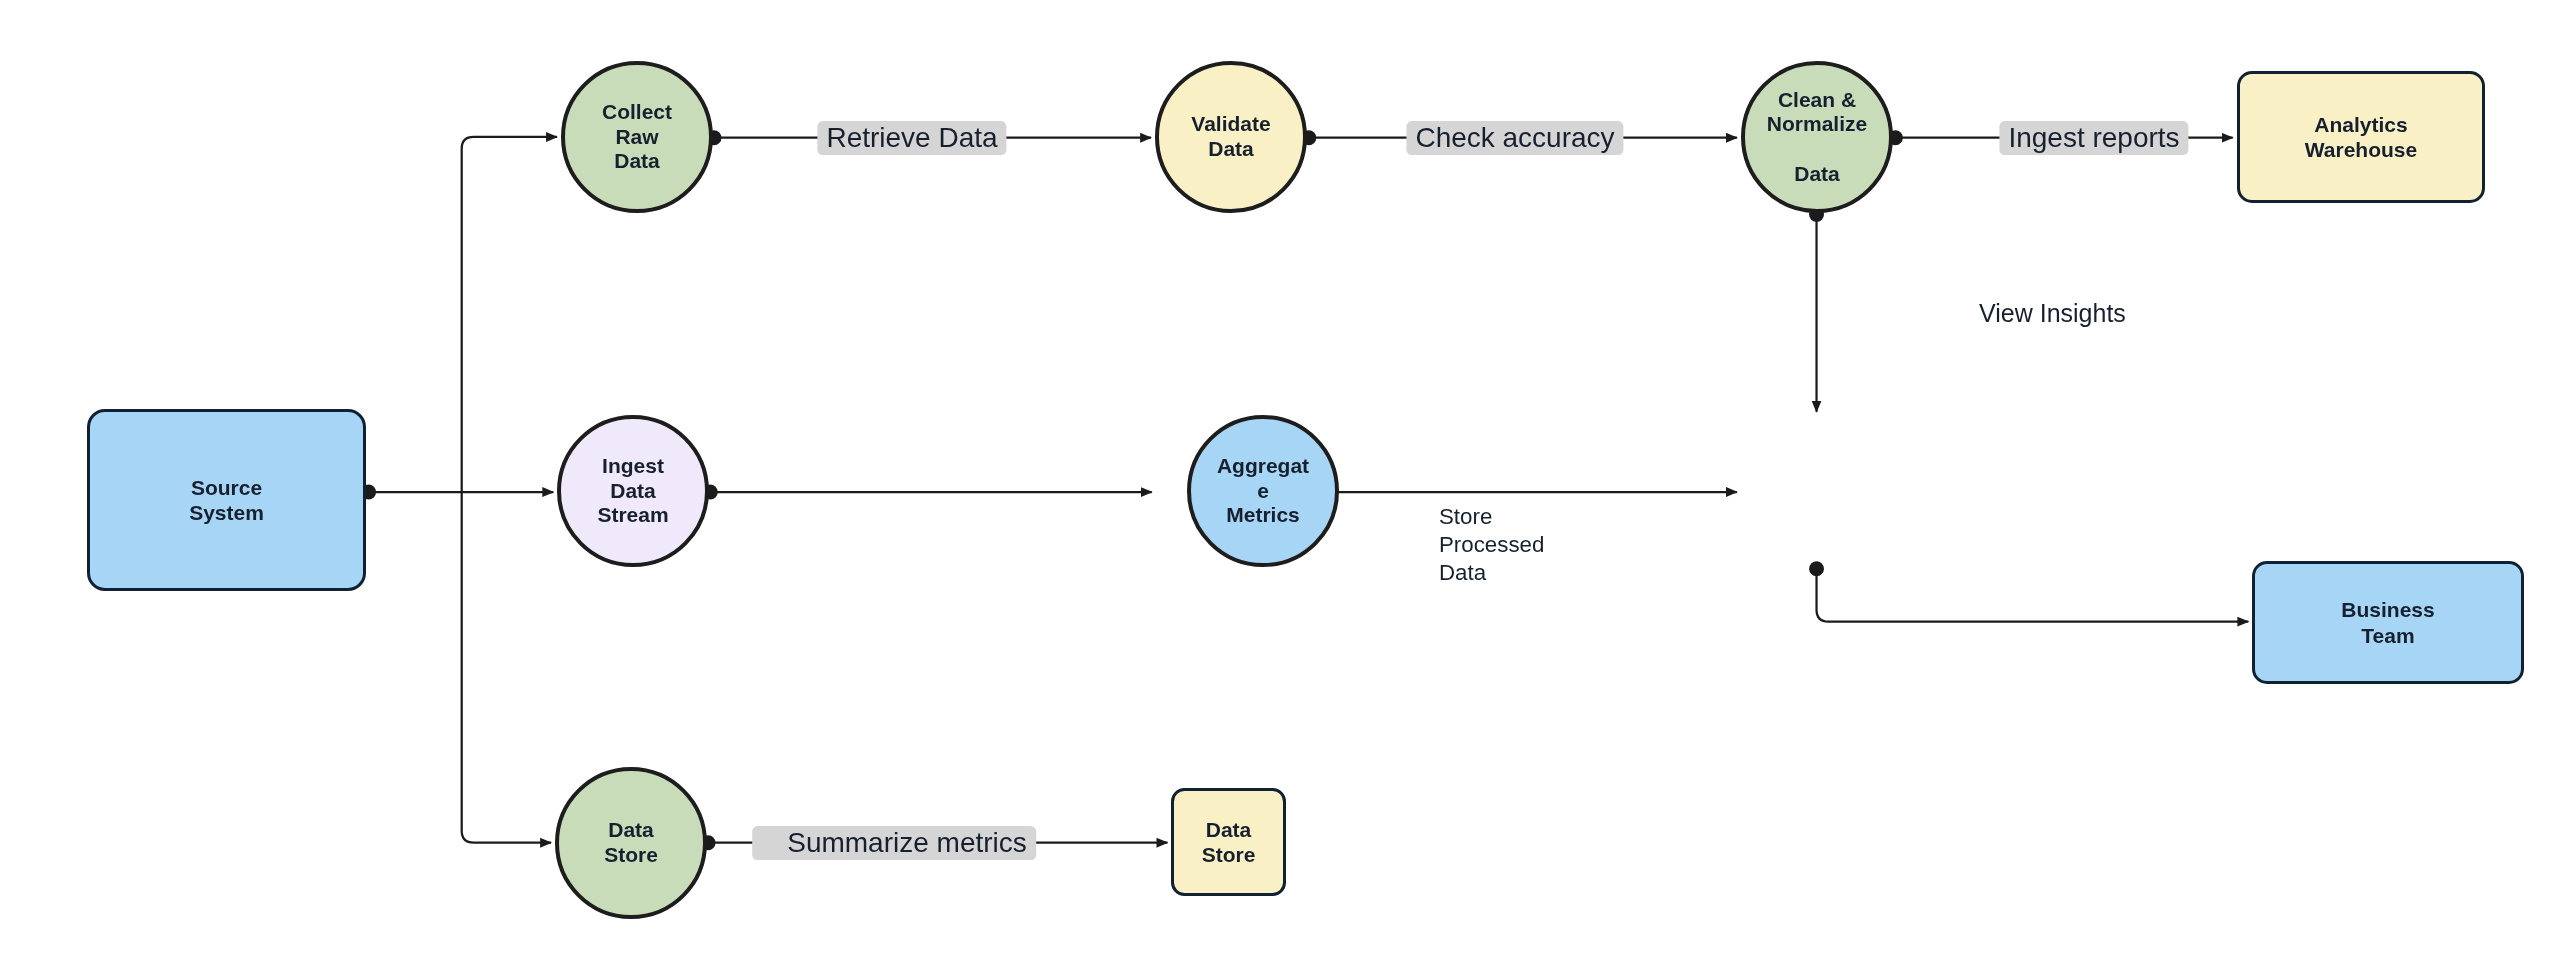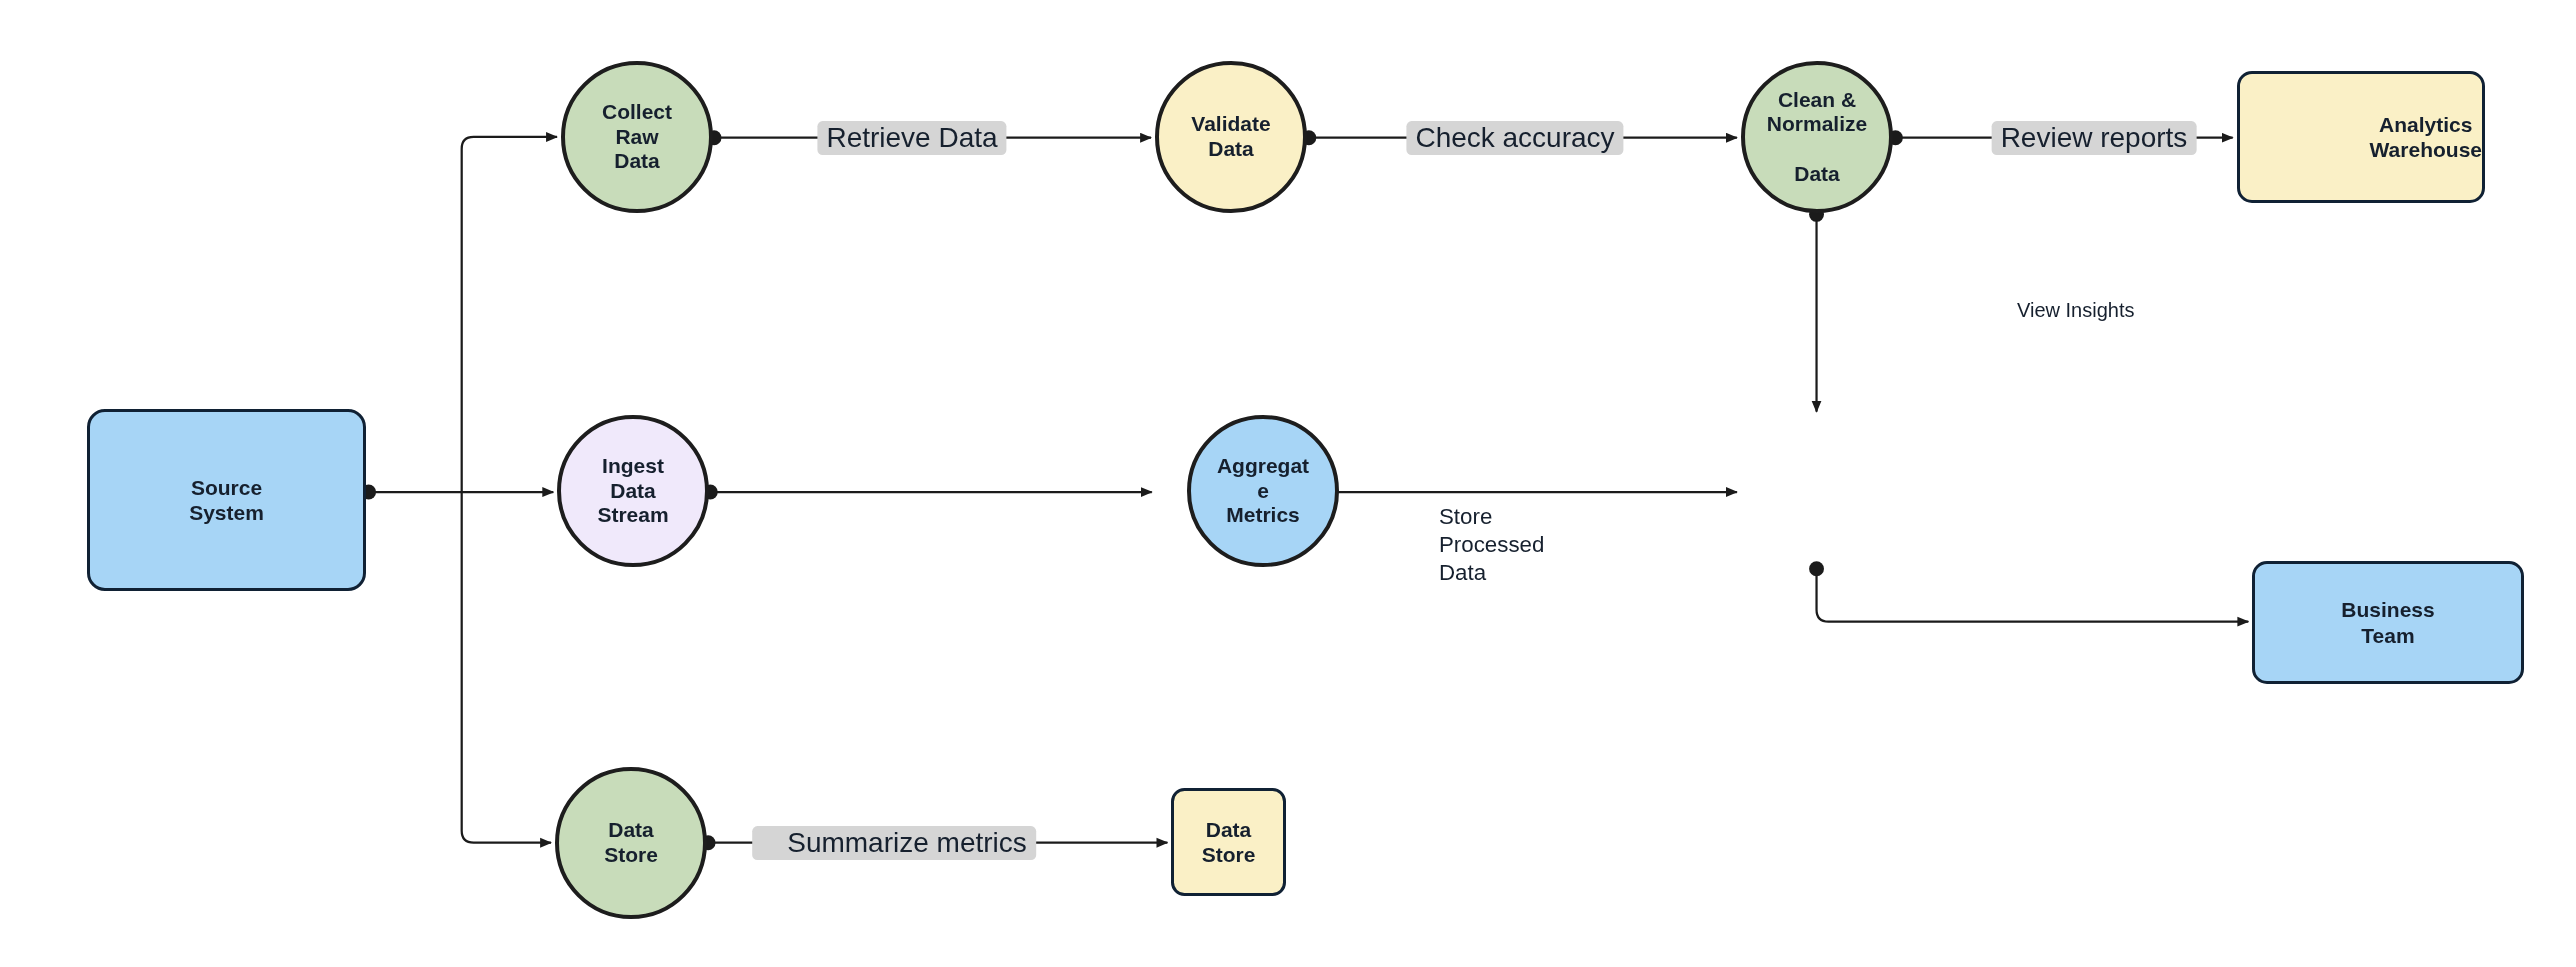--- a/index.html
+++ b/index.html
@@ -39,21 +39,21 @@
     padding:2.2px 9px;border-radius:5.2px;
     white-space:nowrap;
     text-align:right;
   }
   .free-label{
     position:absolute;
     color:var(--text);
     font-weight:400;
     white-space:pre-line;
   }
-  #label-view-insights{font-size:20px;line-height:1.2;margin-left:38px;}
+  #label-view-insights{font-size:25px;line-height:1.2;}
   #label-store-processed{font-size:22.3px;line-height:1.26;}
 </style>
 </head>
 <body>
 
 <div id="canvas">
 
   <svg id="edges" width="2576" height="967" viewBox="0 0 3460 1299">
     <defs>
       <marker id="arrow" viewBox="0 0 12 10" refX="11" refY="5" markerWidth="16" markerHeight="14" markerUnits="userSpaceOnUse" orient="auto">
@@ -103,21 +103,21 @@
 Data</span>
   </div>
 
   <div class="node circle fill-green" style="left:1741px;top:61px;width:152px;height:152px;">
     <span>Clean &amp;
 Normalize
 
 Data</span>
   </div>
 
-  <div class="node rect fill-yellow" style="left:2237px;top:71px;width:248px;height:132px;border-radius:15px;justify-content:flex-end;">
+  <div class="node rect fill-yellow" style="left:2237px;top:71px;width:248px;height:132px;border-radius:15px;">
     <span>Analytics
 Warehouse</span>
   </div>
 
   <div class="node circle fill-lavender" style="left:557px;top:415px;width:152px;height:152px;">
     <span>Ingest
 Data
 Stream</span>
   </div>
 
@@ -138,21 +138,21 @@
 Store</span>
   </div>
 
   <div class="node rect fill-yellow" style="left:1171px;top:788px;width:115px;height:108px;border-radius:13.4px;">
     <span>Data
 Store</span>
   </div>
 
   <div class="edge-label" style="left:912px;top:138px;">Retrieve Data</div>
   <div class="edge-label" style="left:1515px;top:138px;">Check accuracy</div>
-  <div class="edge-label" style="left:2094px;top:138px;">Review reports</div>
+  <div class="edge-label" style="left:2094px;top:138px;">Ingest reports</div>
   <div class="edge-label" style="left:894px;top:843px;padding-left:35px;">Summarize metrics</div>
 
   <div class="free-label" id="label-view-insights" style="left:1979px;top:298px;">View Insights</div>
   <div class="free-label" id="label-store-processed" style="left:1439px;top:503px;">Store
 Processed
 Data</div>
 
 </div>
 
 

